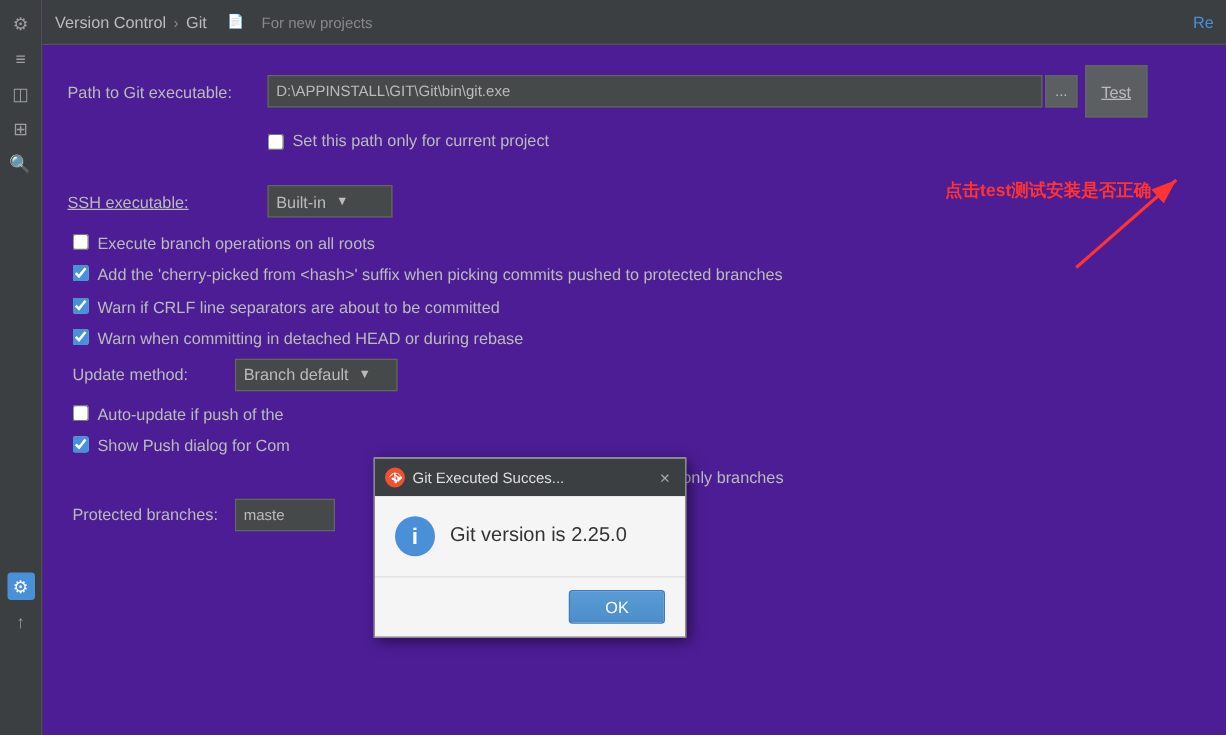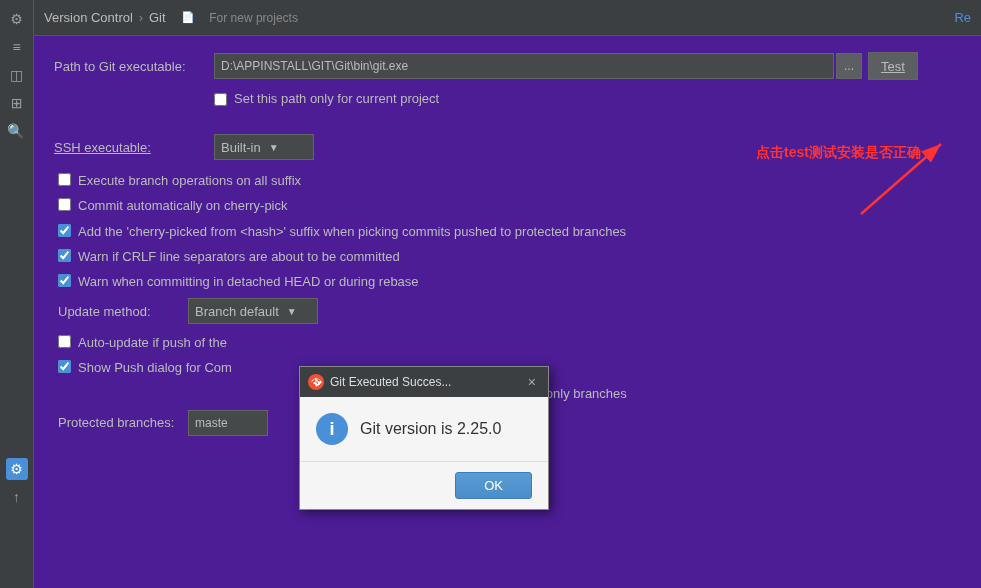--- a/index.html
+++ b/index.html
@@ -120,21 +120,21 @@
       color: #bbbbbb;
       cursor: pointer;
       display: flex;
       align-items: center;
       justify-content: center;
       font-size: 12px;
       margin-left: 2px;
     }
 
     .test-btn {
-      height: 28px;
+      height: 42px;
       background: #5c5f61;
       border: 1px solid #646464;
       color: #bbbbbb;
       cursor: pointer;
       padding: 0 12px;
       font-size: 13px;
       margin-left: 6px;
     }
     .test-btn span {
       text-decoration: underline;
@@ -382,25 +382,21 @@
     <div class="ssh-row">
       <span class="ssh-label"><span>SSH executable:</span></span>
       <div class="dropdown">
         <span>Built-in</span>
         <span class="dropdown-arrow">▼</span>
       </div>
     </div>
 
     <div class="checkbox-row">
       <input type="checkbox" id="cb1" style="">
-      <label for="cb1" class="checkbox-label">Execute branch operations on all suffix</label>
-    </div>
-    <div class="checkbox-row">
-      <input type="checkbox" id="cb2" style="">
-      <label for="cb2" class="checkbox-label">Commit automatically on cherry-pick</label>
+      <label for="cb1" class="checkbox-label">Execute branch operations on all roots</label>
     </div>
     <div class="checkbox-row">
       <input type="checkbox" id="cb3" checked="" style="">
       <label for="cb3" class="checkbox-label">Add the 'cherry-picked from &lt;hash&gt;' suffix when picking commits pushed to protected branches</label>
     </div>
     <div class="checkbox-row">
       <input type="checkbox" id="cb4" checked="" style="">
       <label for="cb4" class="checkbox-label">Warn if CRLF line separators are about to be committed</label>
     </div>
     <div class="checkbox-row">

